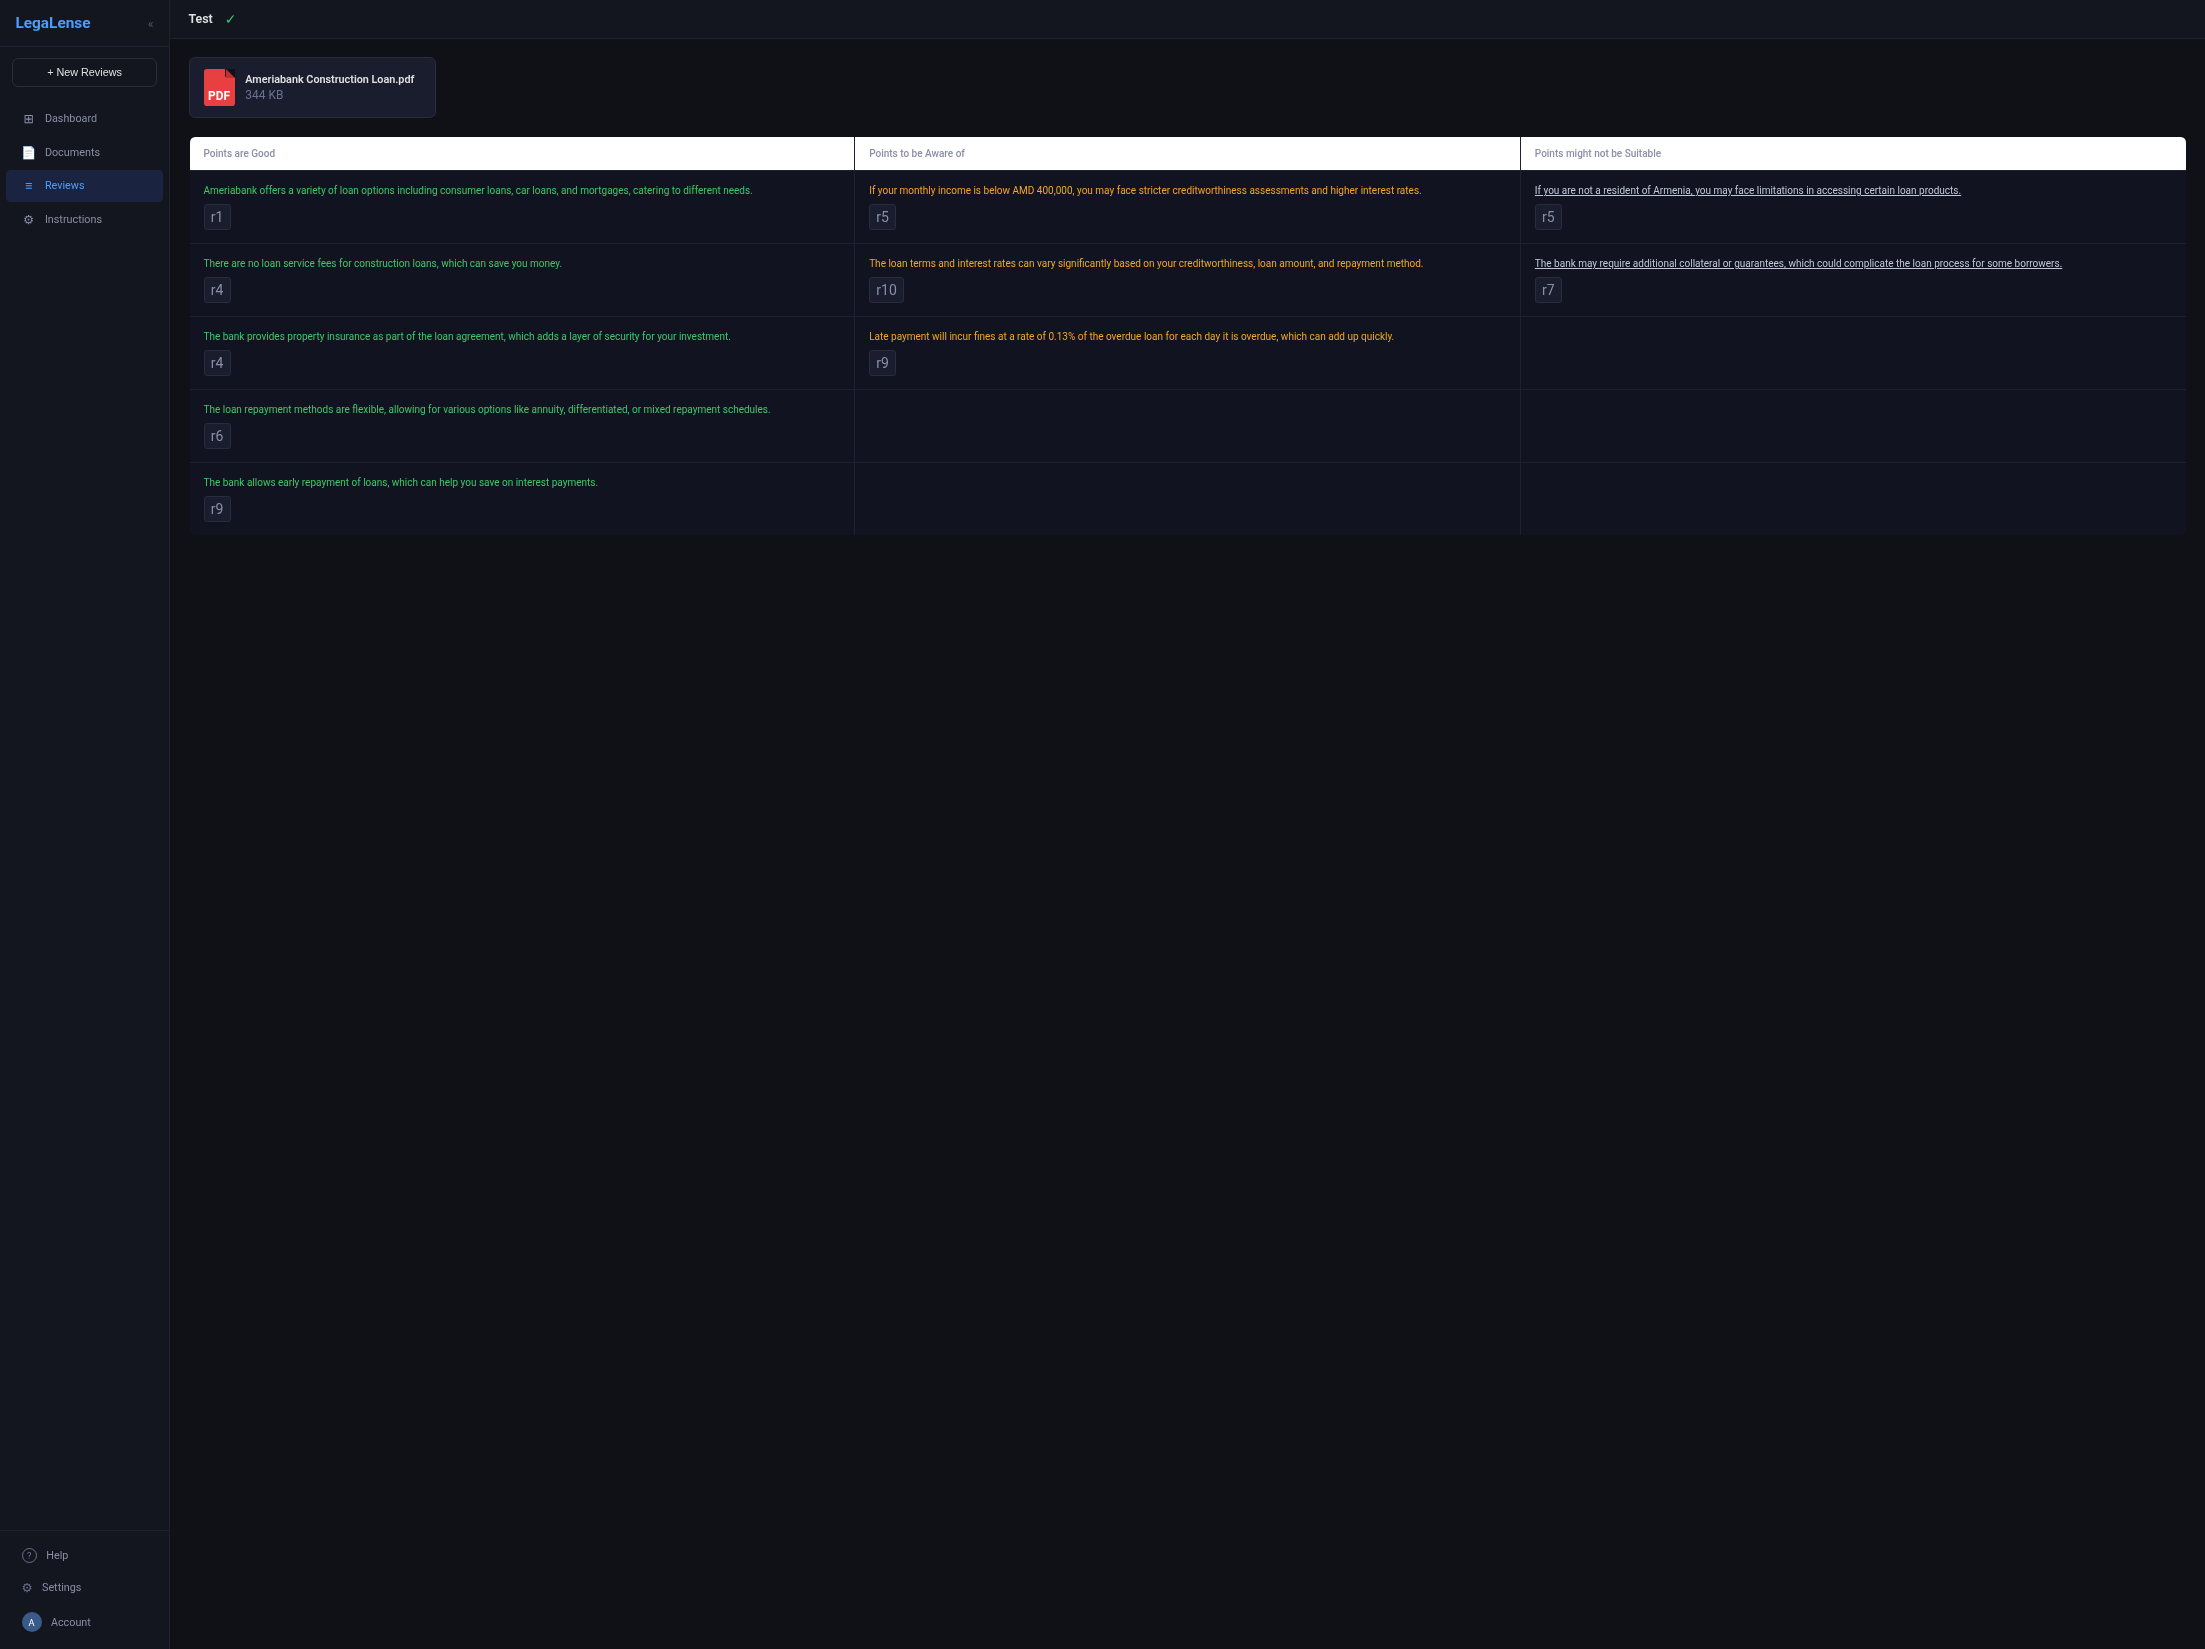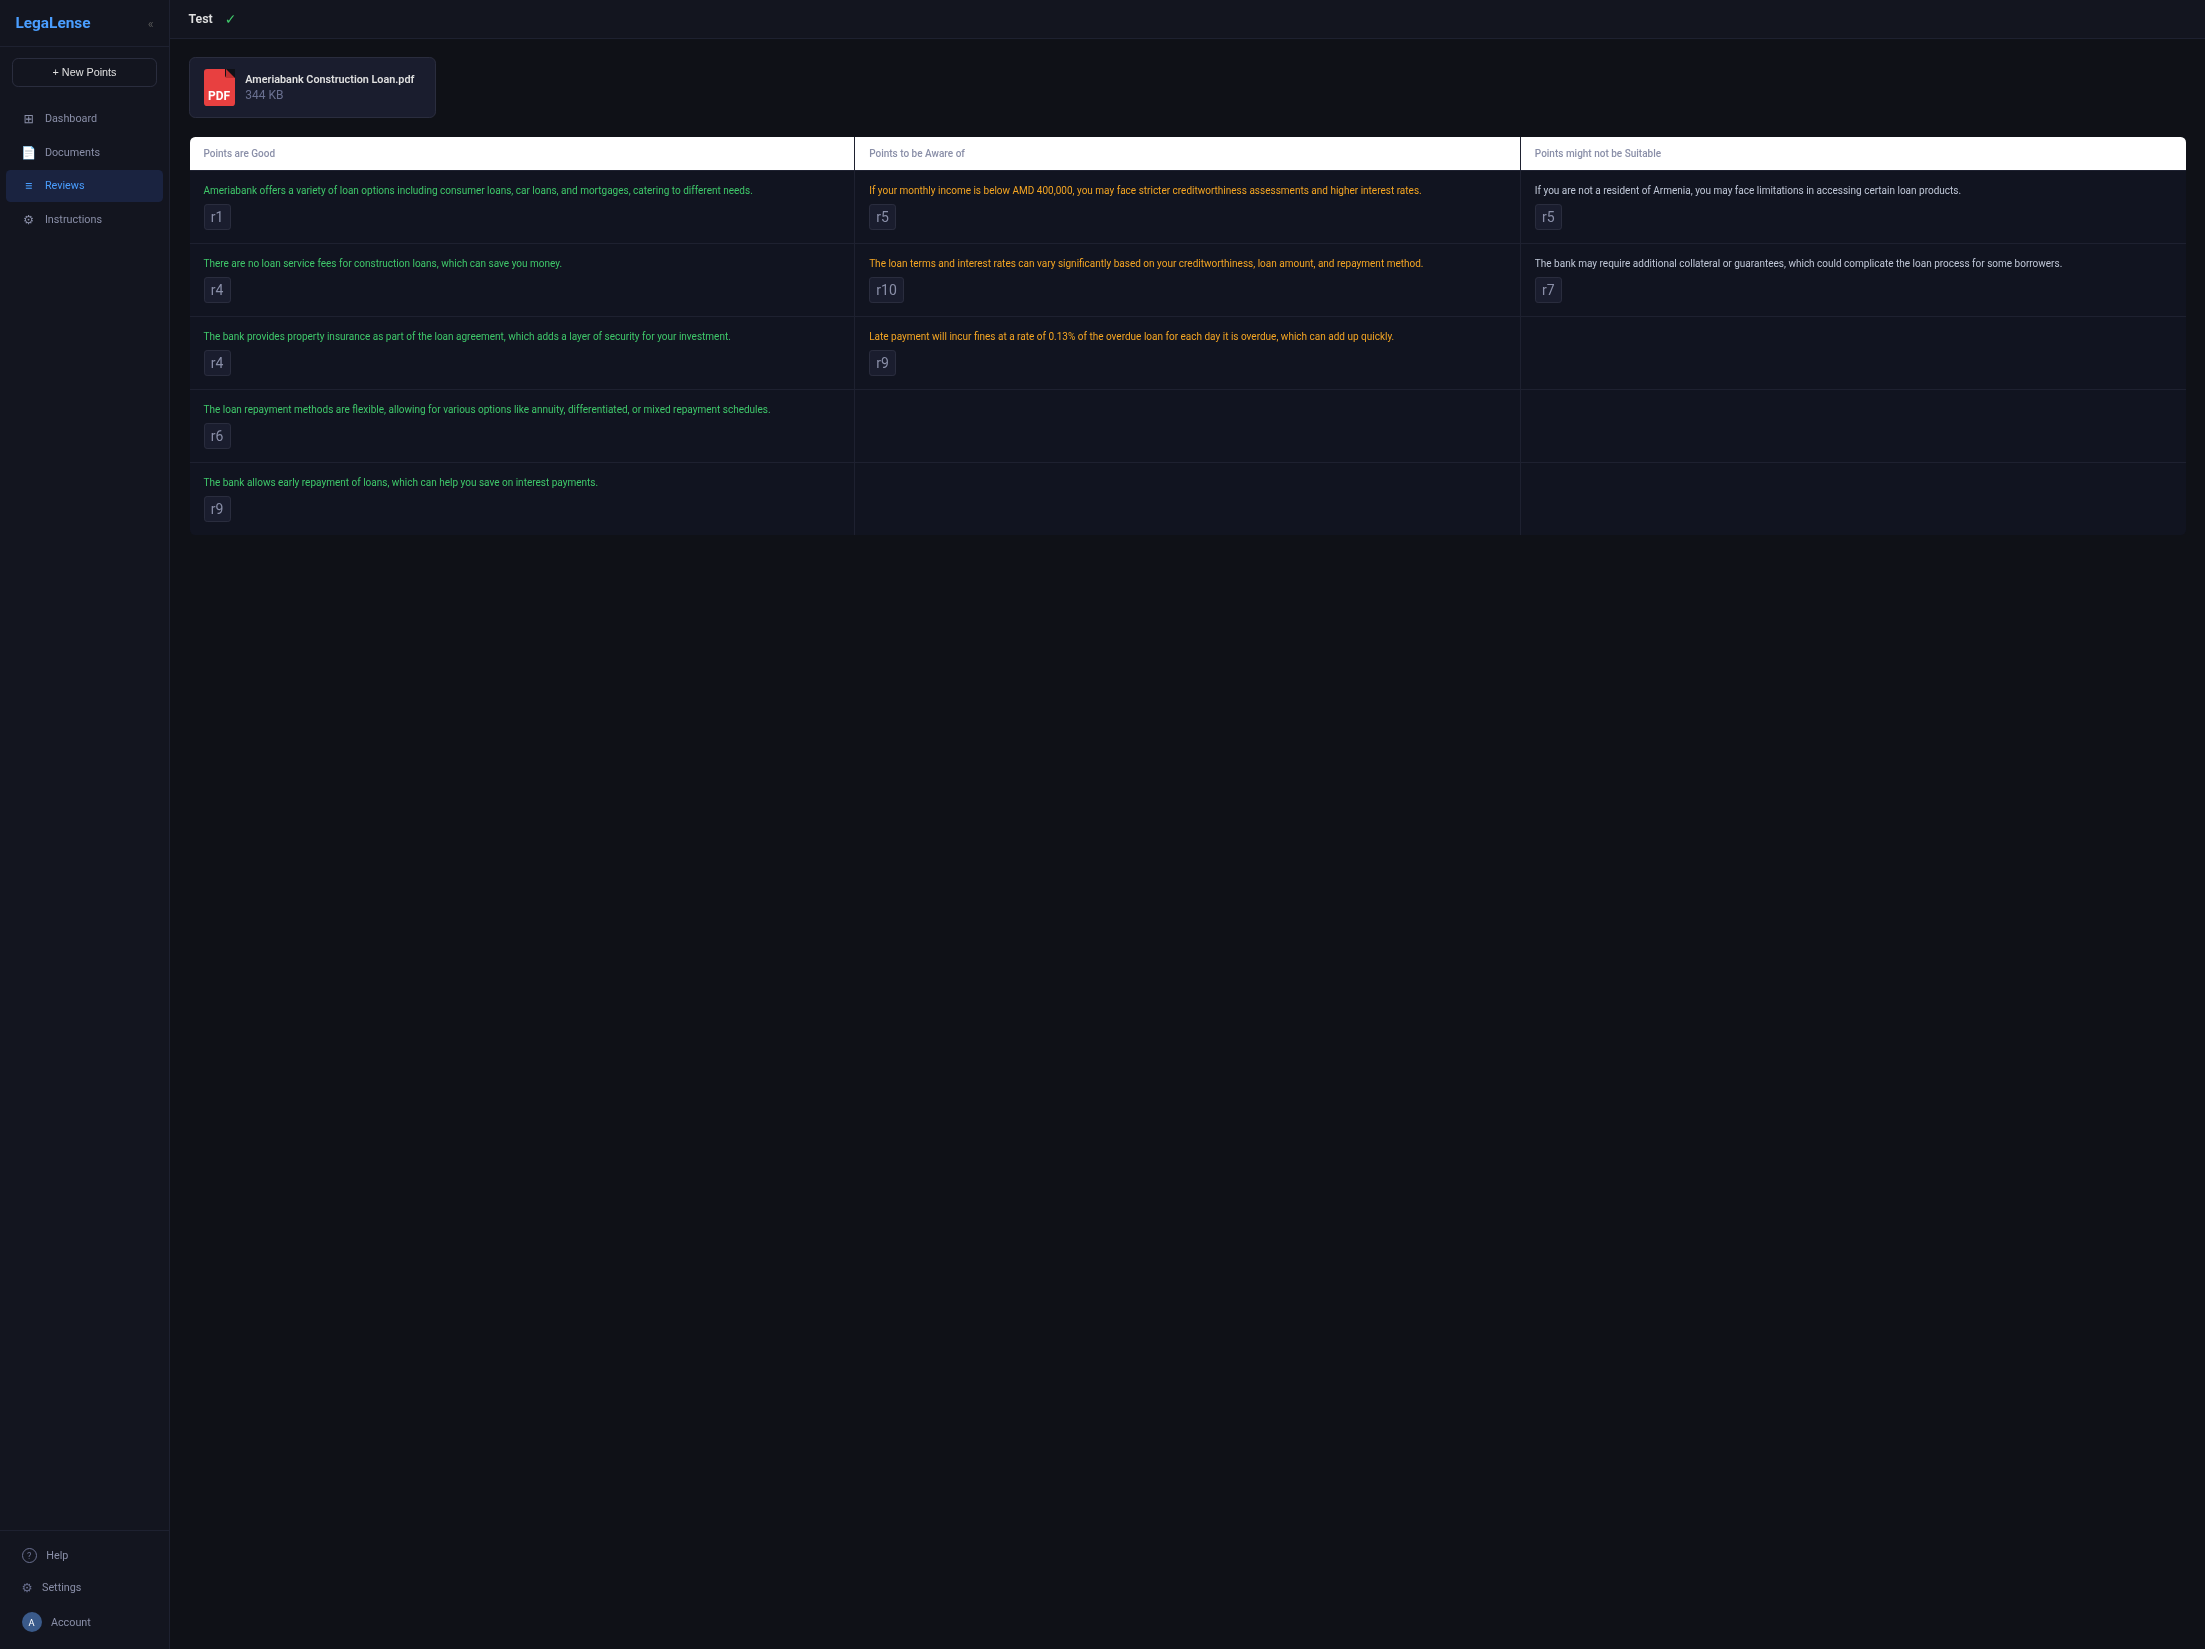--- a/index.html
+++ b/index.html
@@ -252,20 +252,21 @@
     .good-text {
       color: #3fc86a;
     }
 
     .warn-text {
       color: #f5a623;
     }
 
     .bad-text {
       color: #c0c8d8;
+      text-decoration: underline;
     }
 
     .ref-badge {
       display: inline-block;
       margin-top: 6.2px;
       padding: 1.5px 6.2px;
       border: 0.8px solid #2a2d3e;
       border-radius: 3.1px;
       font-size: 14px;
       color: #8a8fa8;
@@ -274,21 +275,21 @@
   </style>
 </head>
 <body>
 
 <div class="sidebar">
   <div class="sidebar-logo">
     <span class="logo-text">LegaLense</span>
     <span class="sidebar-collapse-btn">«</span>
   </div>
 
-  <button class="sidebar-new-review">+ New Points</button>
+  <button class="sidebar-new-review">+ New Reviews</button>
 
   <nav class="sidebar-nav">
     <div class="nav-item">
       <span class="icon">⊞</span>
       <span>Dashboard</span>
     </div>
     <div class="nav-item">
       <span class="icon">📄</span>
       <span>Documents</span>
     </div>

